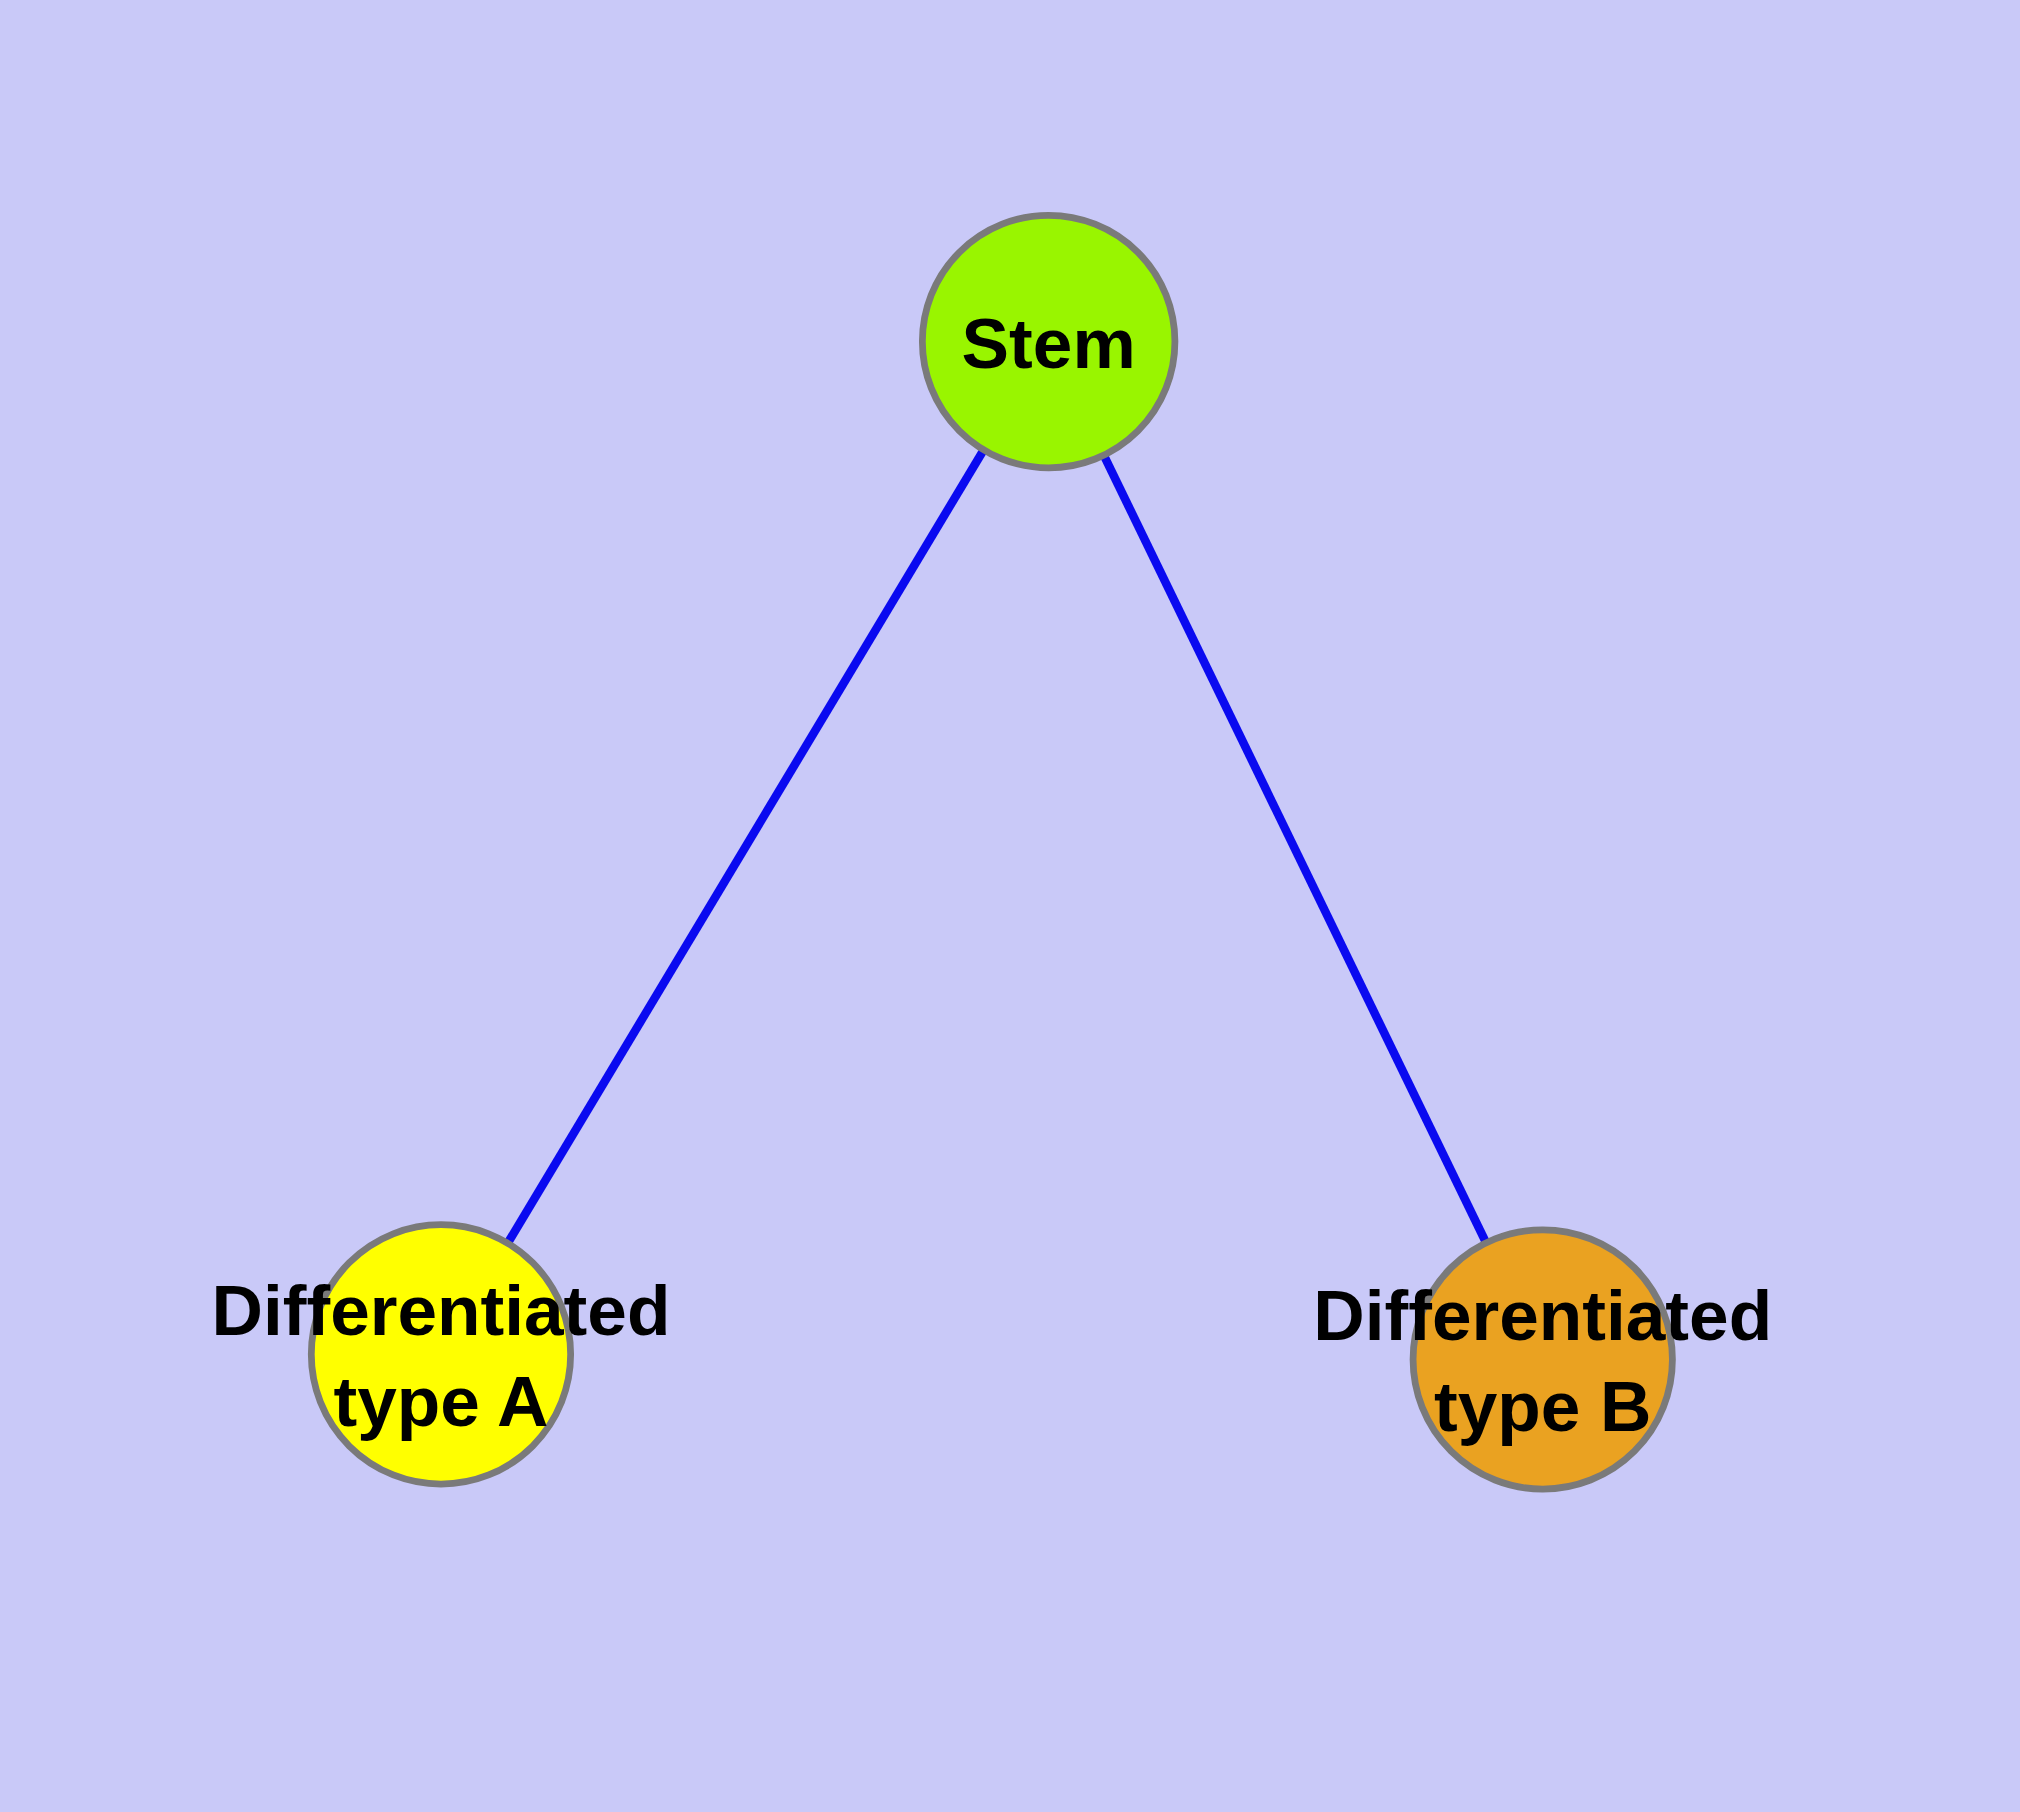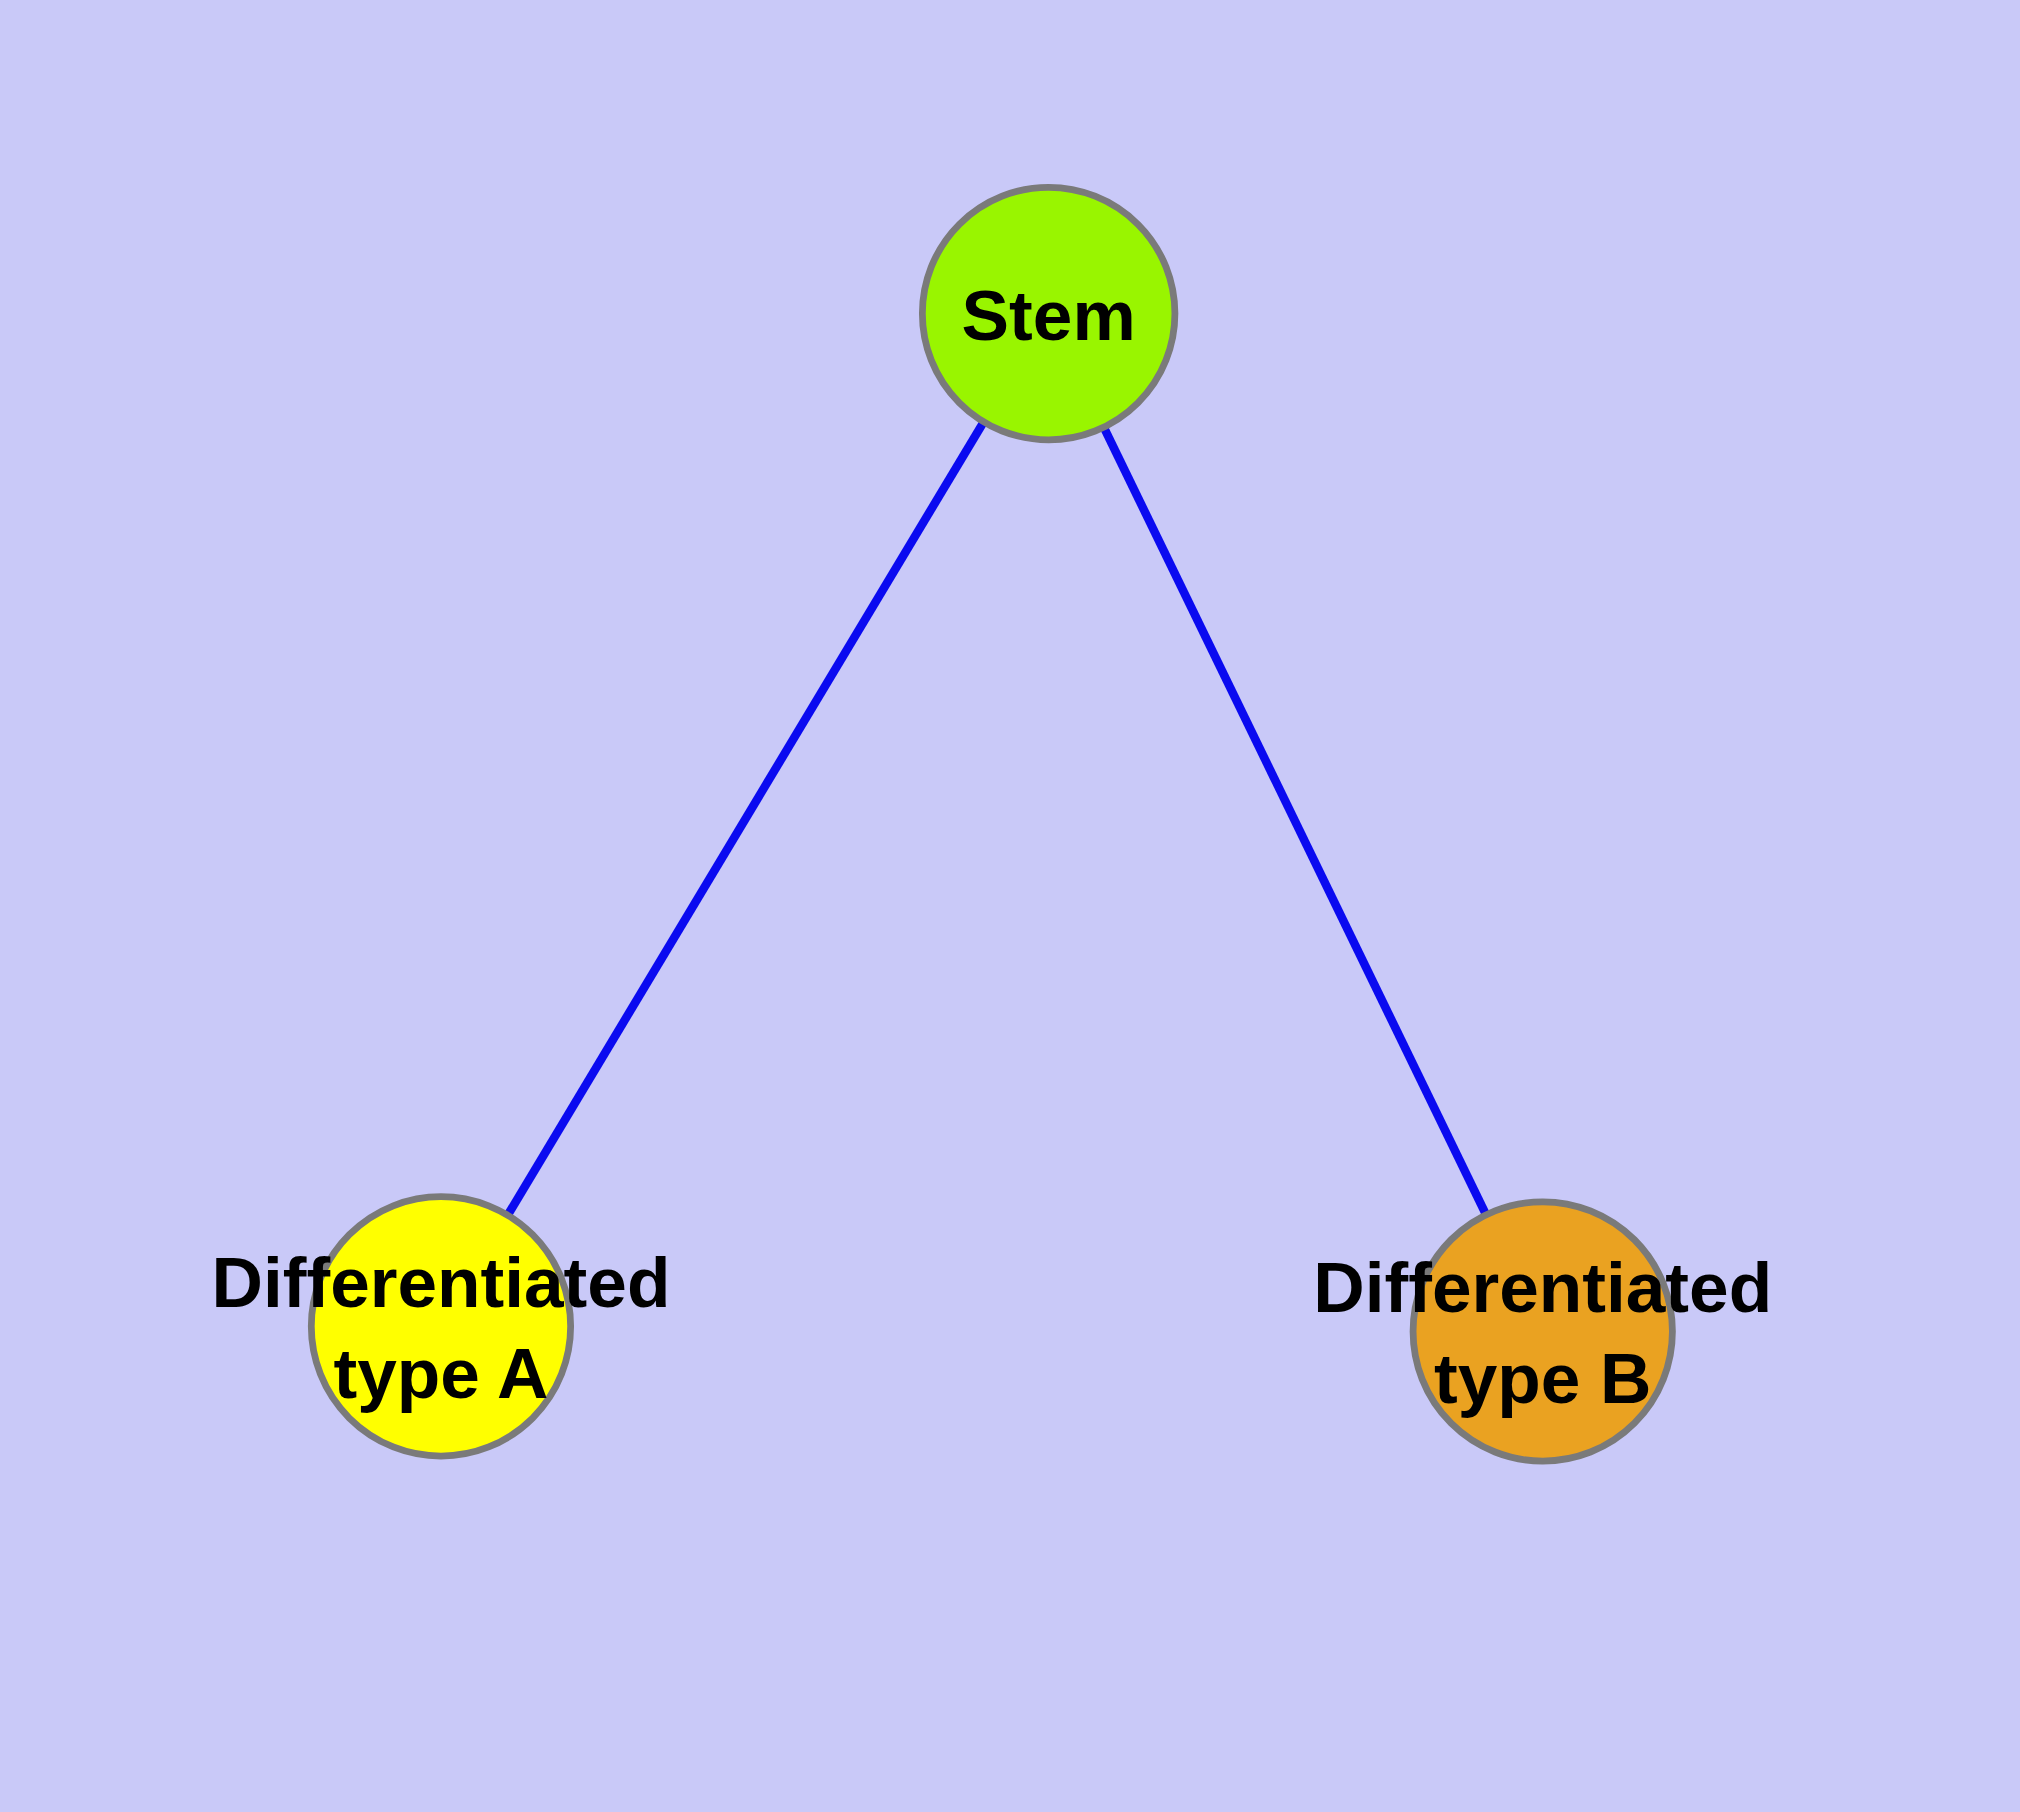--- a/index.html
+++ b/index.html
@@ -8,20 +8,21 @@
   }
   body {
     width: 2021px;
     height: 1812px;
     overflow: hidden;
     font-family: "Liberation Sans", sans-serif;
   }
   #stage {
     width: 2021px;
     height: 1383px;
+    margin-top: 28px;
   }
   svg {
     display: block;
   }
   .edge {
     fill: none;
   }
   .node-label {
     font-family: "Liberation Sans", sans-serif;
     font-weight: bold;

